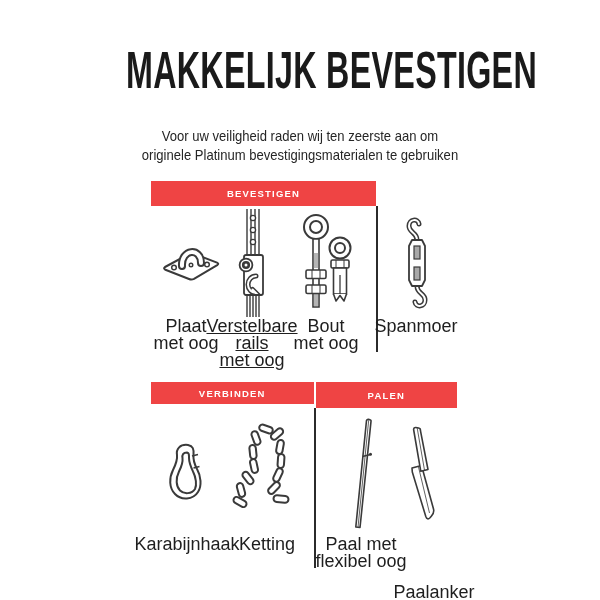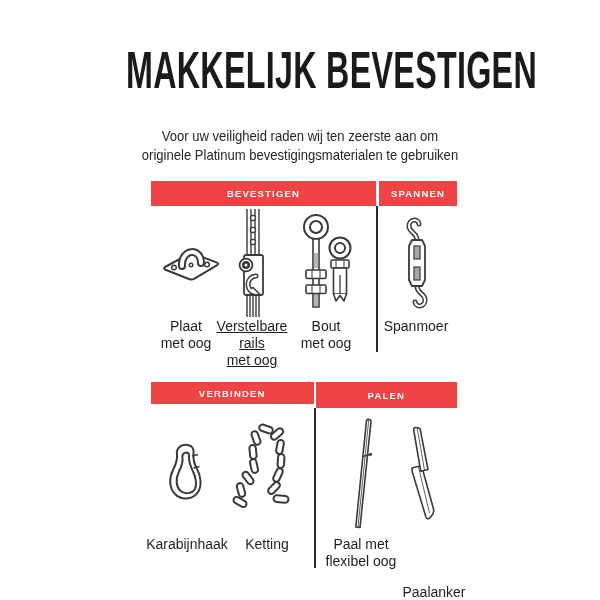--- a/index.html
+++ b/index.html
@@ -17,42 +17,39 @@
     font-size:14.5px;line-height:19px;color:#262626;
     transform:scaleX(0.9);transform-origin:50% 50%;
   }
   .bar{
     position:absolute;height:25px;background:#ef4444;color:#ffffff;
     display:flex;align-items:center;justify-content:center;
     font-size:9.5px;font-weight:bold;letter-spacing:1.2px;
   }
   .vline{position:absolute;width:1.7px;background:#2b2b2b;}
   .item-label{
-    position:absolute;text-align:center;font-size:14px;line-height:17px;color:#1e1e1e;
+    position:absolute;text-align:center;font-size:18px;line-height:17px;color:#1e1e1e;
   }
   .icon{position:absolute;}
   svg{display:block;overflow:visible;}
 </style>
 </head>
 <body>
 
 <div class="canvas">
 
   <div class="title"><span class="squeeze">MAKKELIJK BEVESTIGEN</span></div>
 
   <div class="subtitle">
     <div>Voor uw veiligheid raden wij ten zeerste aan om</div>
     <div>originele Platinum bevestigingsmaterialen te gebruiken</div>
   </div>
 
   <div class="bar" style="left:151px;top:181px;width:225px;">
       <span>BEVESTIGEN</span>
-    </div>
-  <div class="bar" style="left:379px;top:181px;width:78px;">
-      <span>SPANNEN</span>
     </div>
   <div class="vline" style="left:376.4px;top:206px;height:146px;"></div>
 
   <div class="bar" style="left:151px;top:382px;width:162.5px;height:22px;">
       <span>VERBINDEN</span>
     </div>
   <div class="bar" style="left:315.7px;top:382px;width:141.3px;height:26px;">
       <span>PALEN</span>
     </div>
   <div class="vline" style="left:314.1px;top:408px;height:160px;"></div>

